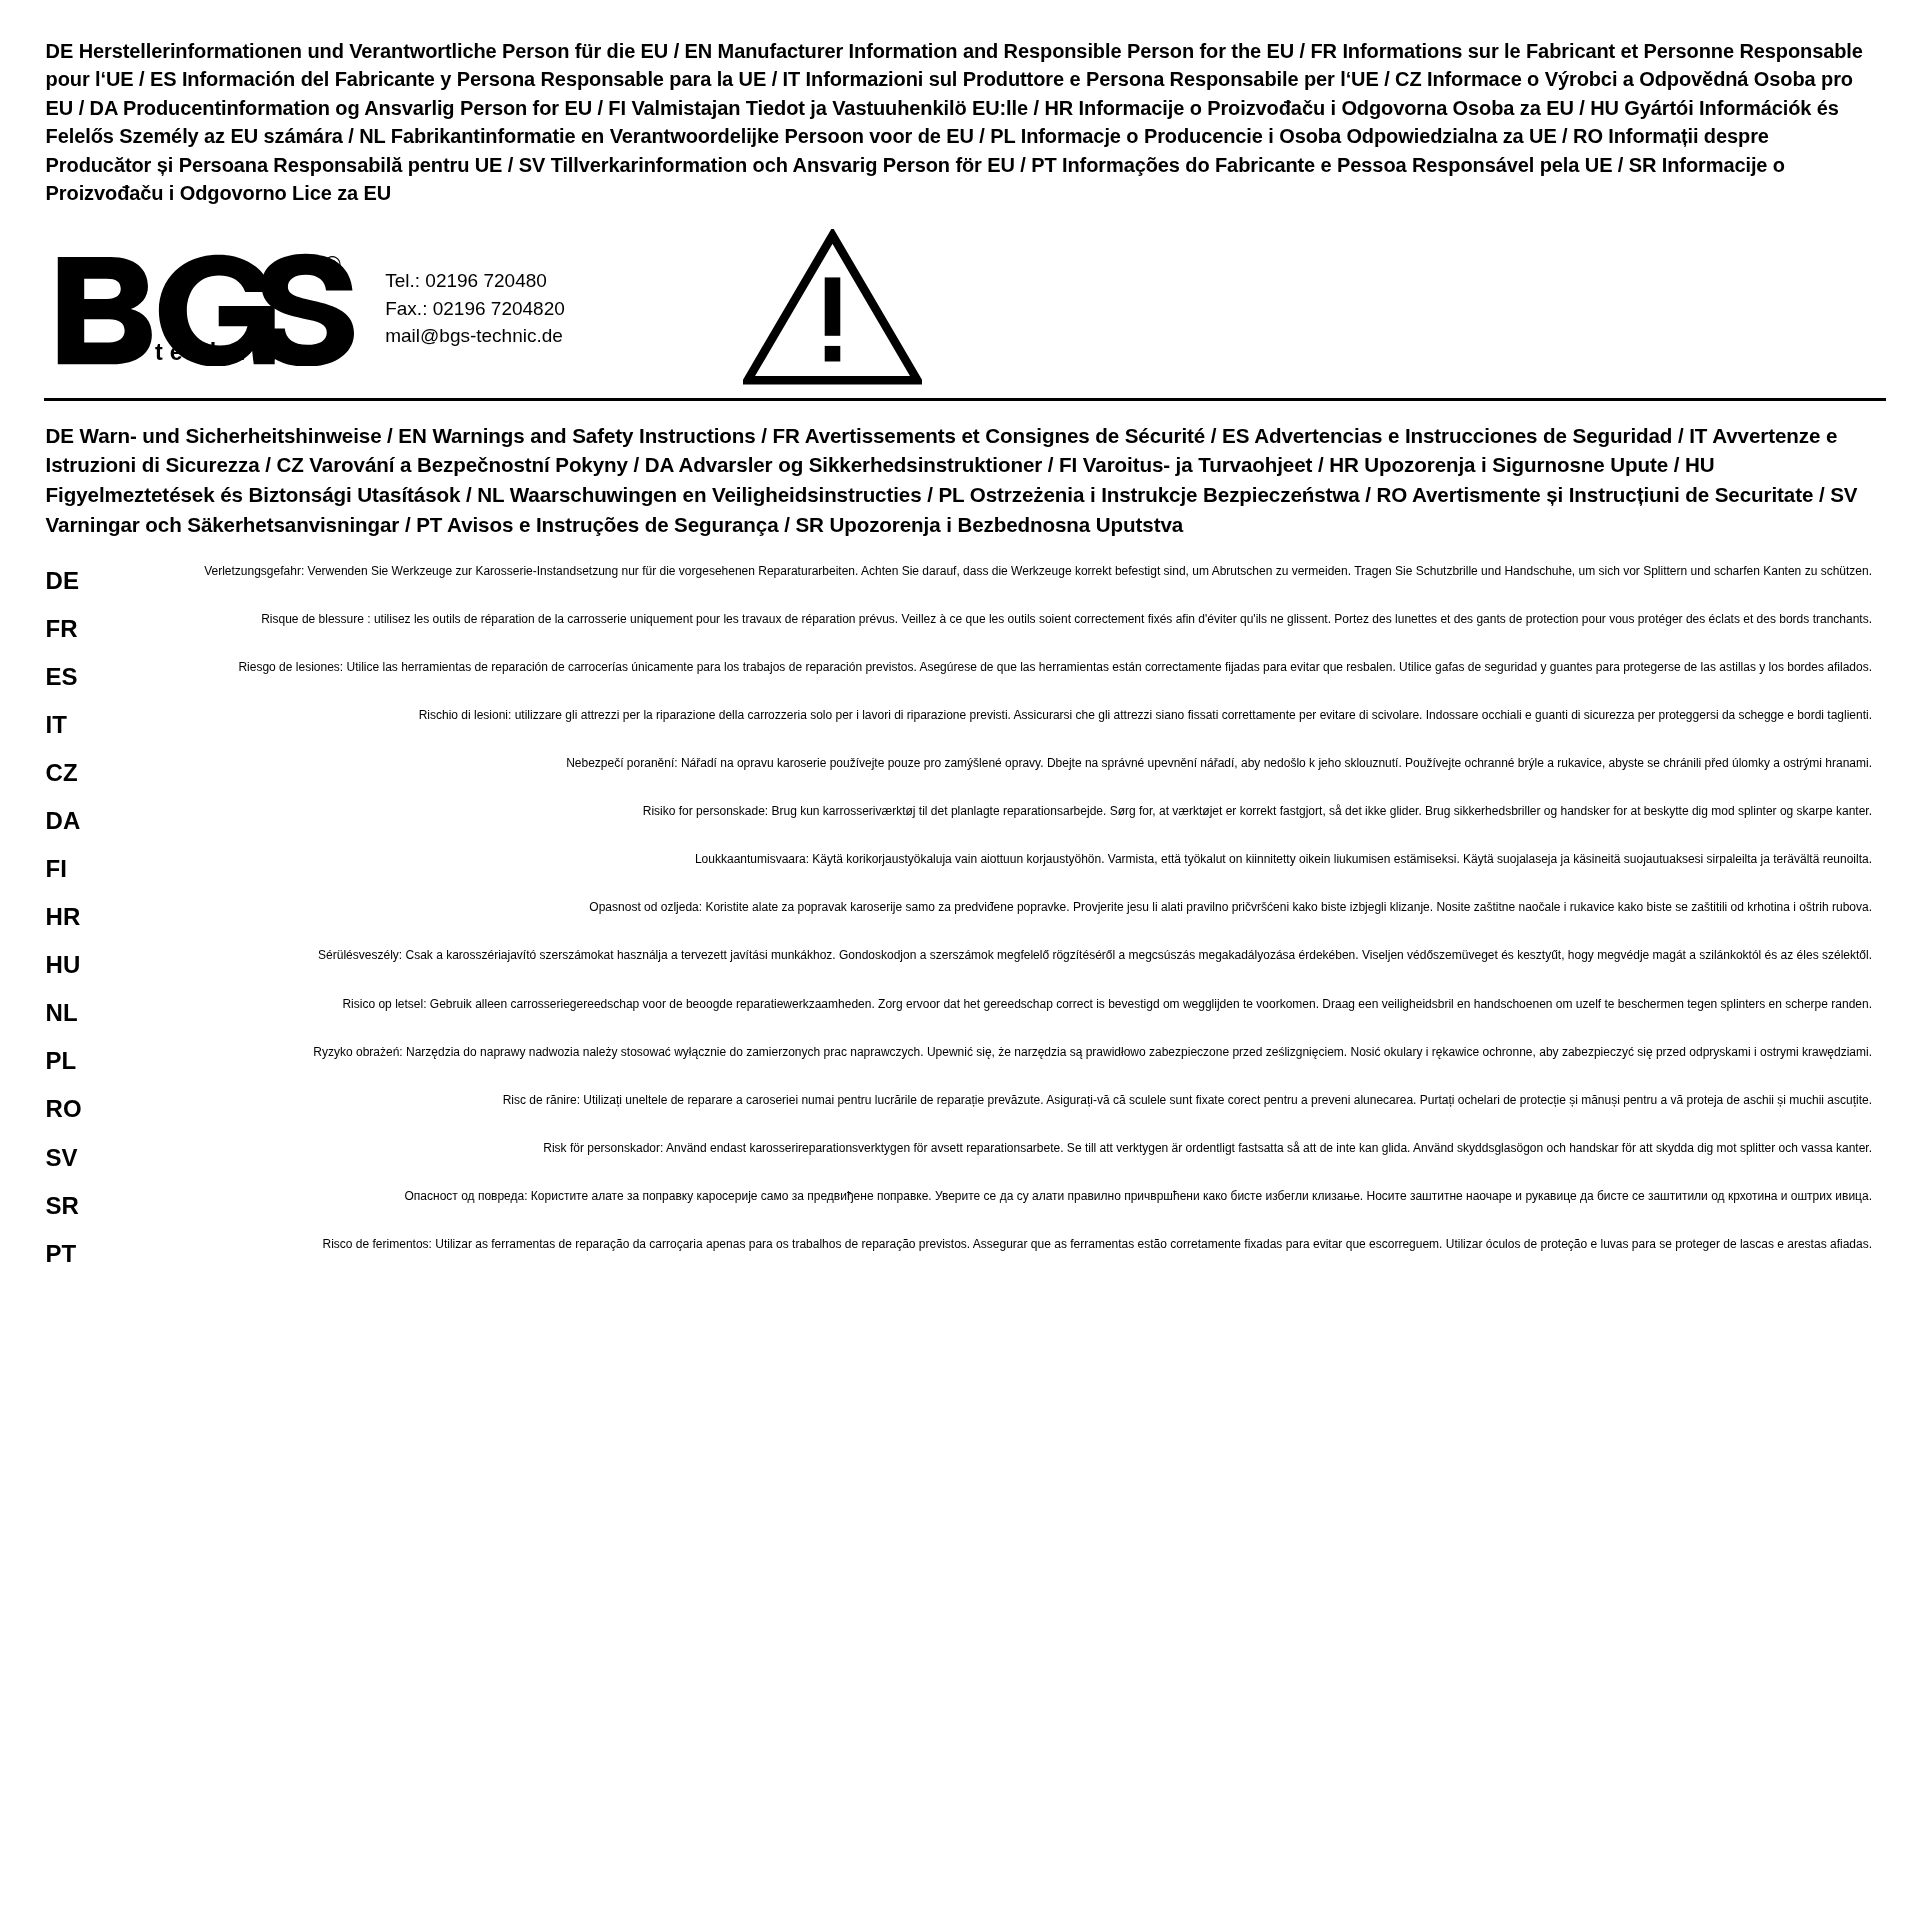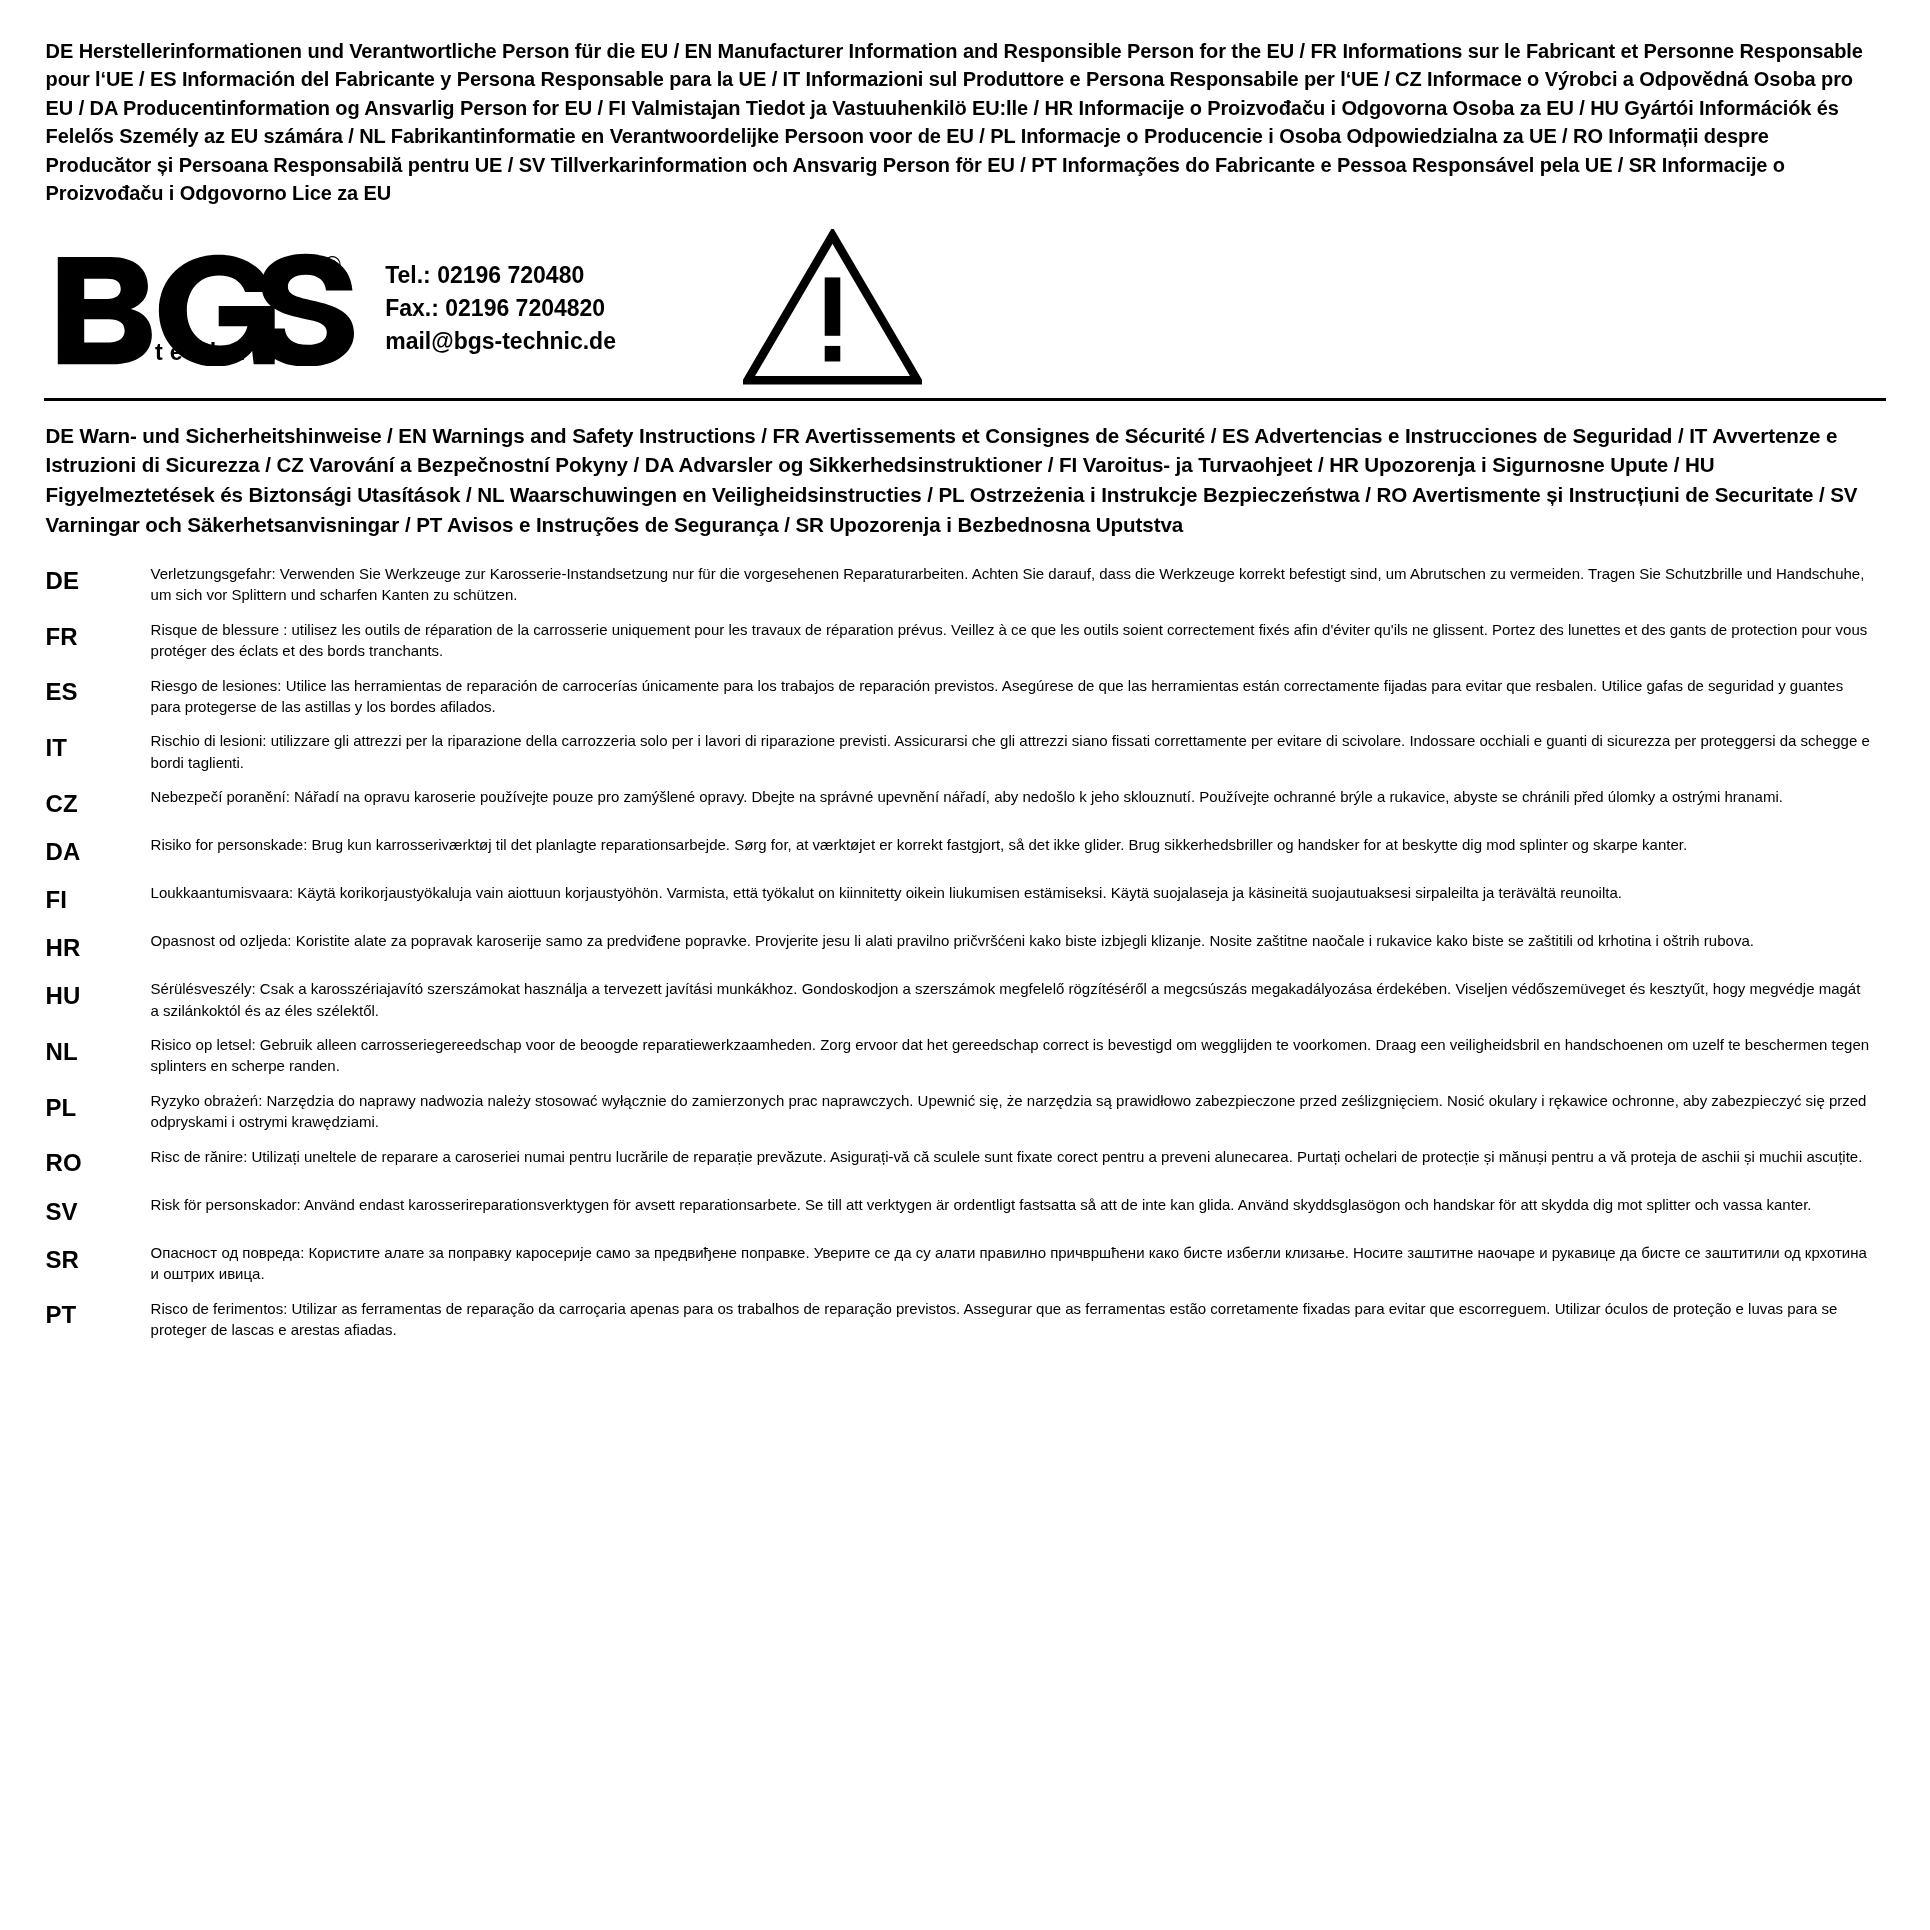--- a/index.html
+++ b/index.html
@@ -47,24 +47,23 @@
   .logo-svg { display: block; }
 
   .address-block {
     flex: 0 0 389px;
     font-size: 23px;
     line-height: 1.45;
     padding-top: 3.1px;
   }
   .contact-block {
     flex: 0 0 342px;
-    font-size: 23px;
+    font-size: 19px;
     line-height: 1.45;
     padding-top: 3.1px;
-    font-weight: bold;
   }
   .website-block {
     flex: 1 1 auto;
     text-align: center;
     font-size: 30px;
     font-weight: bold;
     padding-top: 7.8px;
   }
   .warn-block {
     flex: 0 0 195px;
@@ -95,23 +94,23 @@
   }
   .lang-code {
     flex: 0 0 61px;
     font-size: 24px;
     font-weight: bold;
     line-height: 1.42;
     padding-top: 0.8px;
   }
   .lang-text {
     flex: 1 1 auto;
-    font-size: 15px;
+    font-size: 12px;
     line-height: 1.42;
-    text-align: left;
+    text-align: right;
     padding-right: 14px;
     margin-left: 44px;
   }
 </style>
 </head>
 <body>
 
 <div class="page">
 
   <div class="header-title">DE Herstellerinformationen und Verantwortliche Person für die EU  /  EN Manufacturer Information and Responsible Person for the EU  /  FR Informations sur le Fabricant et Personne Responsable pour l‘UE  /  ES Información del Fabricante y Persona Responsable para la UE  /  IT Informazioni sul Produttore e Persona Responsabile per l‘UE  /  CZ Informace o Výrobci a Odpovědná Osoba pro EU  /  DA Producentinformation og Ansvarlig Person for EU  /  FI Valmistajan Tiedot ja Vastuuhenkilö EU:lle  /  HR Informacije o Proizvođaču i Odgovorna Osoba za EU  /  HU Gyártói Információk és Felelős Személy az EU számára  /  NL Fabrikantinformatie en Verantwoordelijke Persoon voor de EU  /  PL Informacje o Producencie i Osoba Odpowiedzialna za UE  /  RO Informații despre Producător și Persoana Responsabilă pentru UE  /  SV Tillverkarinformation och Ansvarig Person för EU  /  PT Informações do Fabricante e Pessoa Responsável pela UE  /  SR Informacije o Proizvođaču i Odgovorno Lice za EU</div>

